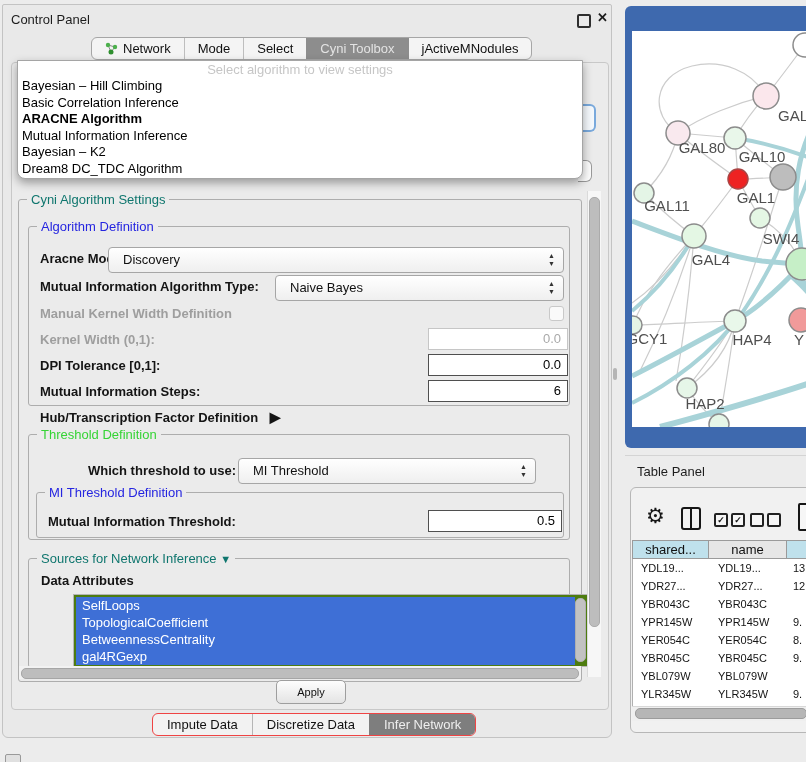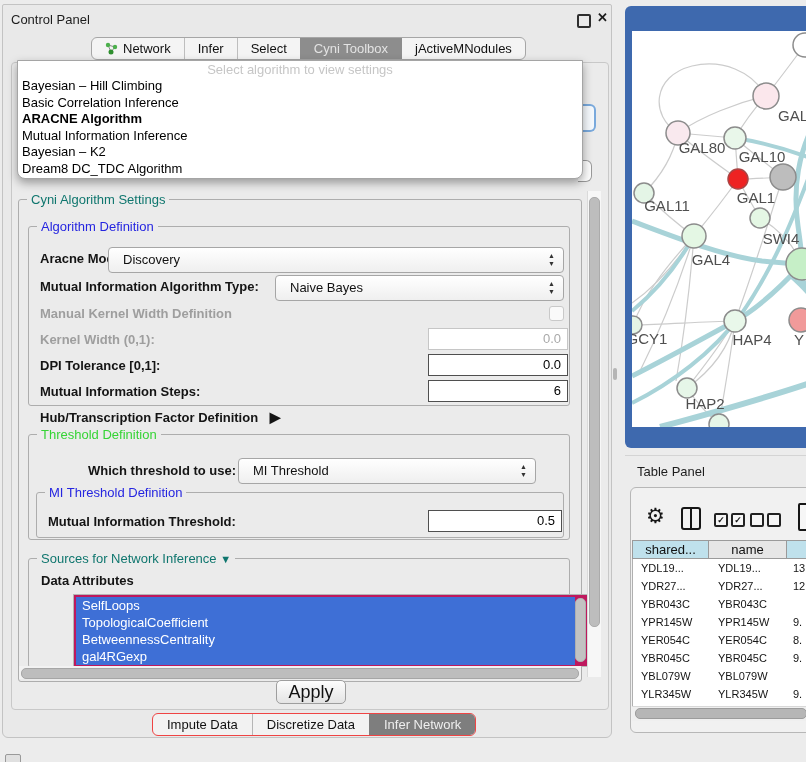--- a/index.html
+++ b/index.html
@@ -57,27 +57,27 @@
   .combo{position:absolute;height:24px;background:linear-gradient(#FFFFFF,#EFEFEF);border:1px solid #A6A6A6;
          border-radius:4px;font-size:13px;color:#111;}
   .combo .ctext{position:absolute;left:14px;top:0;line-height:24px;}
   .combo .stepper{position:absolute;right:7px;top:4px;width:9px;font-size:7px;line-height:8px;color:#333;text-align:center;}
 
   .tf{position:absolute;height:20px;background:#fff;border:1px solid #4F4F4F;font-size:13px;line-height:20px;
       text-align:right;padding:0 6px;color:#000;}
   .tf.dim{border:1px solid #C6C6C6;color:#A9A9A9;}
   .cb{position:absolute;width:13px;height:13px;border:1px solid #C9C9C9;border-radius:3px;background:#FAFAFA;}
 
-  #listbox{position:absolute;left:44px;top:35px;width:514px;height:71px;background:#be185d;border:1px solid #B5B5B5;}
+  #listbox{position:absolute;left:44px;top:35px;width:514px;height:71px;background:#4d7c0f;border:1px solid #B5B5B5;}
   .attr-item{height:17px;line-height:17px;background:#3E6FD6;color:#fff;font-size:13px;padding-left:6px;margin:0 13px 0 2px;}
   .attr-item:first-child{margin-top:2px;}
   #list-vthumb{position:absolute;right:2px;top:3px;width:9px;height:62px;background:#C2C2C2;border:1px solid #AFAFAF;border-radius:5px;}
 
   #apply{position:absolute;left:273px;top:675px;width:68px;height:22px;background:linear-gradient(#FDFDFD,#E4E4E4);
-         border:1px solid #9E9E9E;border-radius:5px;font-size:18px;color:#111;text-align:center;line-height:22px;}
+         border:1px solid #9E9E9E;border-radius:5px;font-size:11px;color:#111;text-align:center;line-height:22px;}
 
   #bottomtabs{position:absolute;left:149px;top:708px;height:21px;display:flex;border:1px solid #ef4444;
               border-radius:6px;background:#F2F2F2;overflow:hidden;}
   .seg-item{font-size:13px;line-height:21px;padding:0 14px;color:#111;border-left:1px solid #B5B5B5;white-space:nowrap;}
   .seg-item:first-child{border-left:none;}
   .seg-item.selected{background:#7E7E7E;color:#EFEFEF;border-left-color:#7E7E7E;}
 
   #splitter-mark{position:absolute;left:613px;top:368px;width:4px;height:12px;background:#B5B5B5;border-radius:2px;}
 
   
@@ -127,21 +127,21 @@
             <line x1="3" y1="3" x2="10" y2="5" stroke="#888" stroke-width="1"></line>
             <line x1="3" y1="3" x2="6" y2="10" stroke="#888" stroke-width="1"></line>
             <line x1="10" y1="5" x2="6" y2="10" stroke="#888" stroke-width="1"></line>
             <circle cx="3" cy="3" r="2.2" fill="#4CB04C"></circle>
             <circle cx="10" cy="5" r="2.2" fill="#4CB04C"></circle>
             <circle cx="6" cy="10" r="2.5" fill="#2E8F2E"></circle>
           </svg>
           <span>Network</span>
         </div>
         <div class="tab">
-          <span>Infer</span>
+          <span>Mode</span>
         </div>
         <div class="tab">
           <span>Select</span>
         </div>
         <div class="tab selected">
           <span>Cyni Toolbox</span>
         </div>
         <div class="tab">
           <span>jActiveMNodules</span>
         </div>

